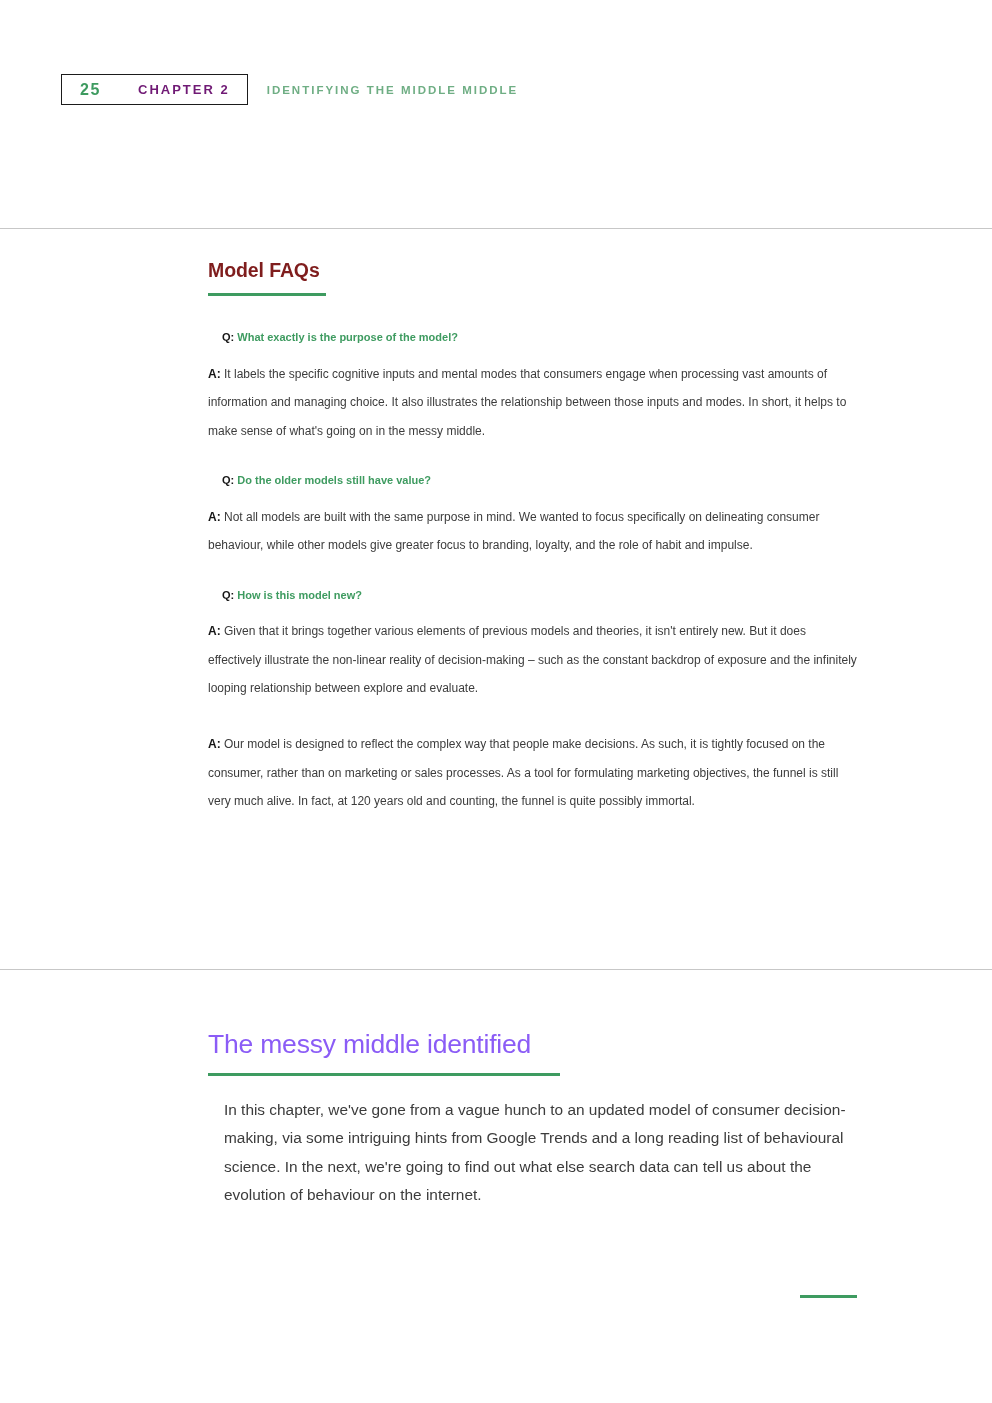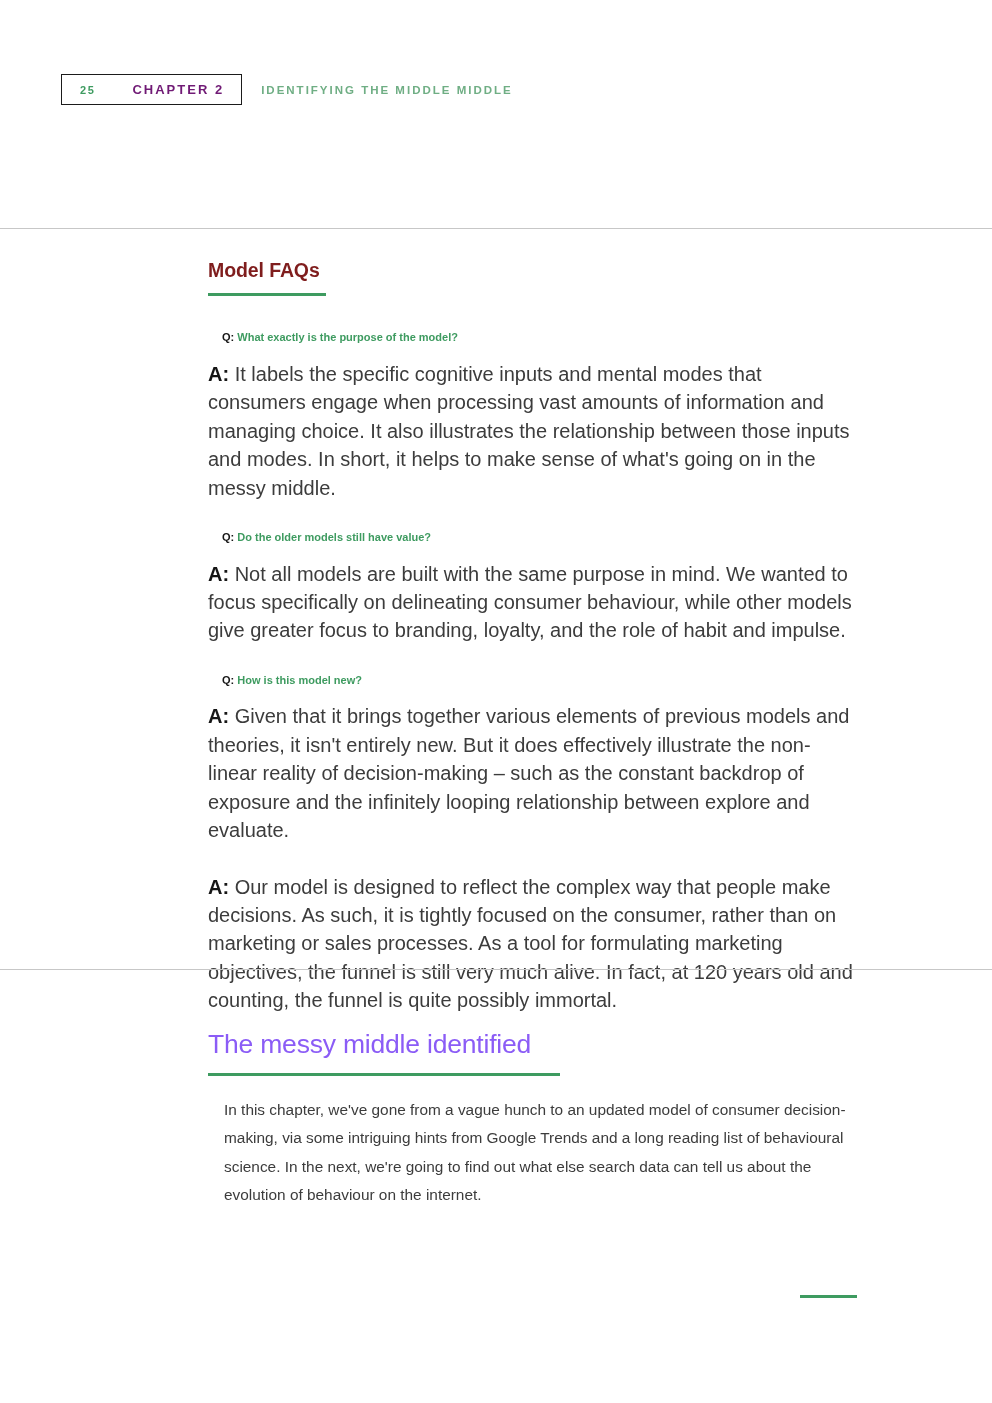--- a/index.html
+++ b/index.html
@@ -34,21 +34,21 @@
   .chapter-box {
     border: 1.6px solid #1b1b1b;
     height: 31px;
     box-sizing: border-box;
     display: flex;
     align-items: center;
     padding: 0 17px 0 18px;
   }
   .page-number {
     color: #3e9b60;
-    font-size: 11px;
+    font-size: 16px;
     font-weight: bold;
     letter-spacing: 1.6px;
   }
   .chapter-label {
     color: #701a75;
     font-size: 13px;
     font-weight: bold;
     letter-spacing: 2.0px;
     margin-left: 37px;
   }
@@ -114,21 +114,21 @@
     font-weight: bold;
     color: #3e9b60;
   }
   .faq-q .qmark {
     color: #161616;
     font-weight: bold;
   }
 
   .faq-a {
     margin: 11px 0 0 0;
-    font-size: 20px;
+    font-size: 12px;
     line-height: 28.4px;
     color: #3c3c3c;
     font-weight: normal;
   }
   .faq-a .amark {
     color: #161616;
     font-weight: bold;
   }
 
   

